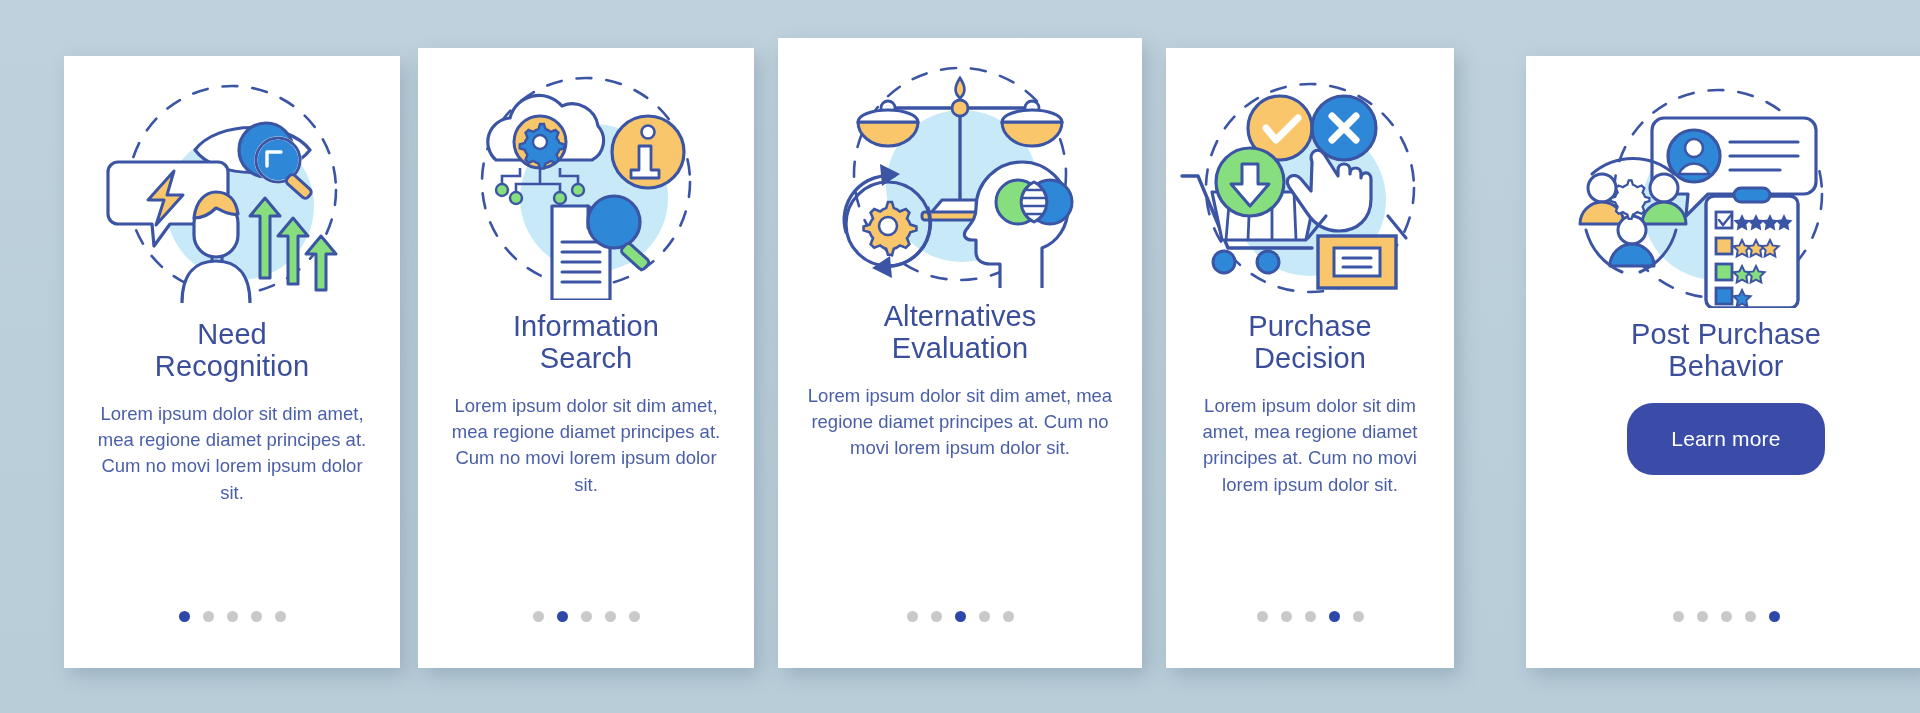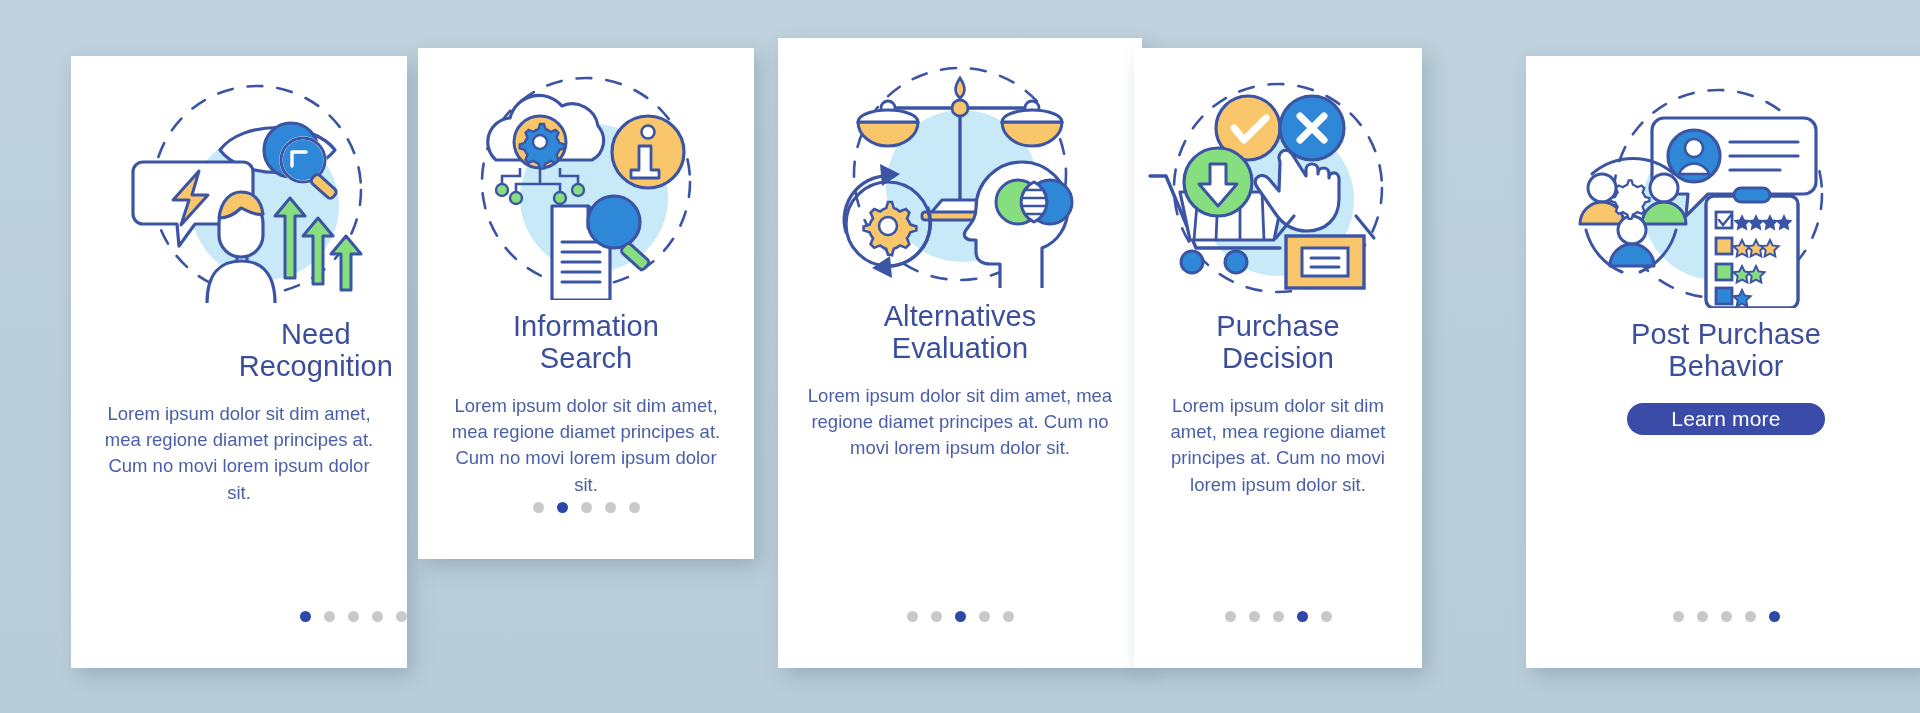--- a/index.html
+++ b/index.html
@@ -73,30 +73,30 @@
   }
   .dot.active { background: #2d48a8; }
 
   .learn-btn {
     background: #3b4ba8;
     color: #ffffff;
     border: none;
     border-radius: 26px;
     font-size: 21px;
     font-family: "Liberation Sans", sans-serif;
-    padding: 4px 44px;
+    padding: 24px 44px;
     cursor: pointer;
     letter-spacing: .2px;
   }
 
   
-  #card-1 { left: 71px;   top: 56px;  width: 336px; height: 612px; align-items: flex-end; }
-  #card-2 { left: 418px;  top: 48px;  width: 336px; height: 511px; }
+  #card-1 { left: 64px;   top: 56px;  width: 336px; height: 612px; }
+  #card-2 { left: 418px;  top: 48px;  width: 336px; height: 620px; }
   #card-3 { left: 778px;  top: 38px;  width: 364px; height: 630px; }
-  #card-4 { left: 1134px; top: 48px;  width: 288px; height: 620px; }
+  #card-4 { left: 1166px; top: 48px;  width: 288px; height: 620px; }
   #card-5 { left: 1526px; top: 56px;  width: 400px; height: 612px; }
 
   .spacer { flex: 1 1 auto; }
   .title-wrap { margin-top: 10px; }
   .body-wrap  { margin-top: 18px; }
   .btn-wrap   { margin-top: 20px; }
   .dots-wrap  { margin-bottom: 46px; }
 </style>
 </head>
 <body>

